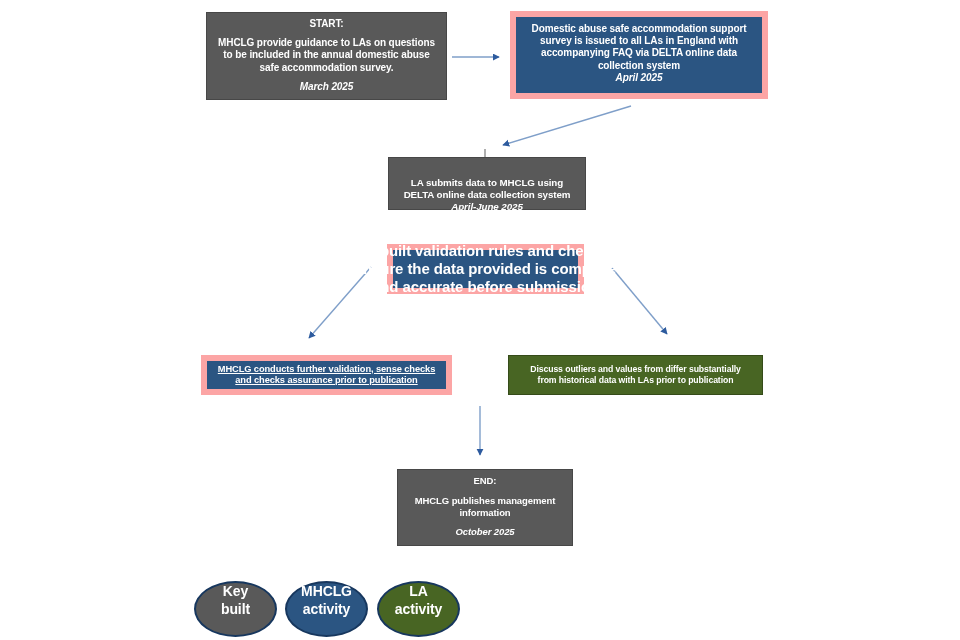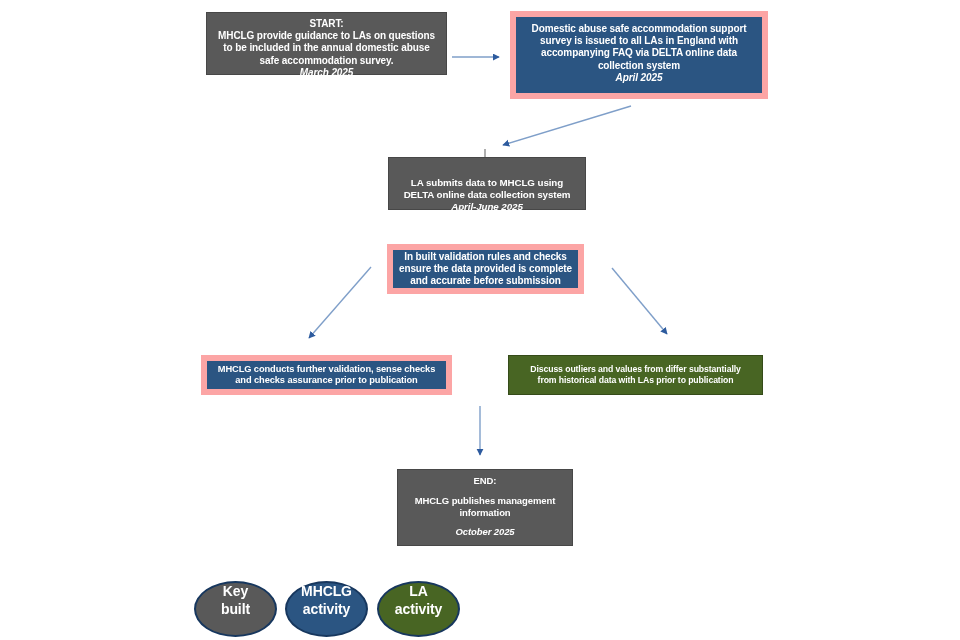--- a/index.html
+++ b/index.html
@@ -11,25 +11,25 @@
     position:absolute;box-sizing:border-box;display:flex;flex-direction:column;
     align-items:center;text-align:center;color:#ffffff;font-weight:bold;
     letter-spacing:-0.1px;line-height:1.22;
   }
   .gray{background:#595959;border:1px solid #474747;}
   .blue{background:#2b5582;border:6px solid #fca5a5;}
   .green{background:#486523;border:1px solid #354b19;}
   .line{white-space:nowrap;}
   .date{font-style:italic;}
   
-  #box-start{left:206px;top:12px;width:241px;height:63px;font-size:10px;padding:5px 3px 6px;justify-content:space-between;}
+  #box-start{left:206px;top:12px;width:241px;height:88px;font-size:10px;padding:5px 3px 6px;justify-content:space-between;}
   #box-survey{left:510px;top:11px;width:258px;height:88px;font-size:10px;padding:6px 3px 10px;justify-content:space-between;}
   #box-la-submits{left:388px;top:157px;width:198px;height:53px;font-size:9.8px;padding:19px 2px 4px;justify-content:space-between;}
-  #box-validation{left:387px;top:244px;width:197px;height:50px;font-size:10px;padding:2px;justify-content:center;}
-  #box-mhclg-validation{left:201px;top:355px;width:251px;height:40px;font-size:9.3px;padding:2px;justify-content:center;}
+  #box-validation{left:387px;top:244px;width:197px;height:50px;font-size:15px;padding:2px;justify-content:center;}
+  #box-mhclg-validation{left:201px;top:355px;width:251px;height:40px;font-size:9.3px;padding:2px;justify-content:center;text-decoration:underline;}
   #box-discuss{left:508px;top:355px;width:255px;height:40px;font-size:8.7px;padding:2px;justify-content:center;}
   #box-end{left:397px;top:469px;width:176px;height:77px;font-size:9.5px;padding:5px 3px 7px;justify-content:space-between;}
   
   .ellipse{
     position:absolute;width:83px;height:56px;border-radius:50%;
     border:2.5px solid #17375e;box-sizing:border-box;
     display:flex;align-items:flex-start;justify-content:center;text-align:center;
     color:#ffffff;font-weight:bold;font-size:14px;line-height:1.25;letter-spacing:-0.1px;
   }
   #legend-key-dates{left:194px;top:581px;}

